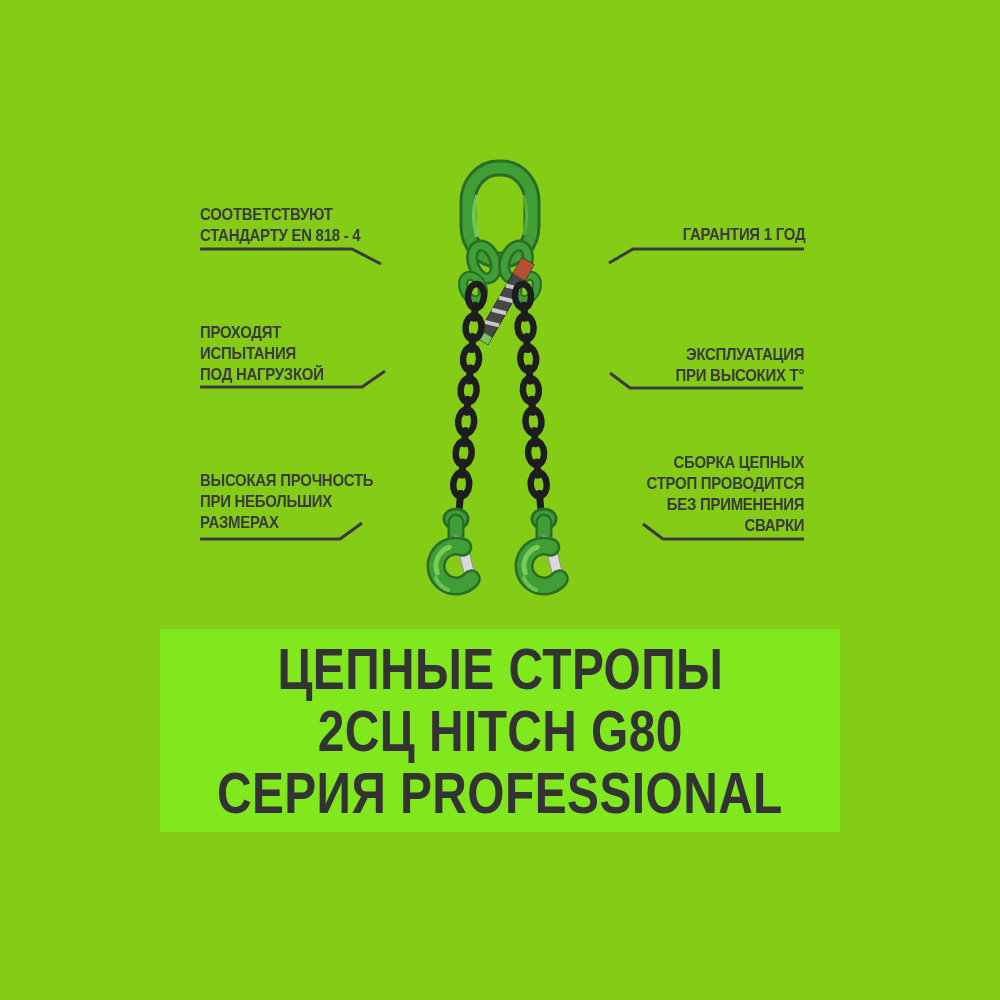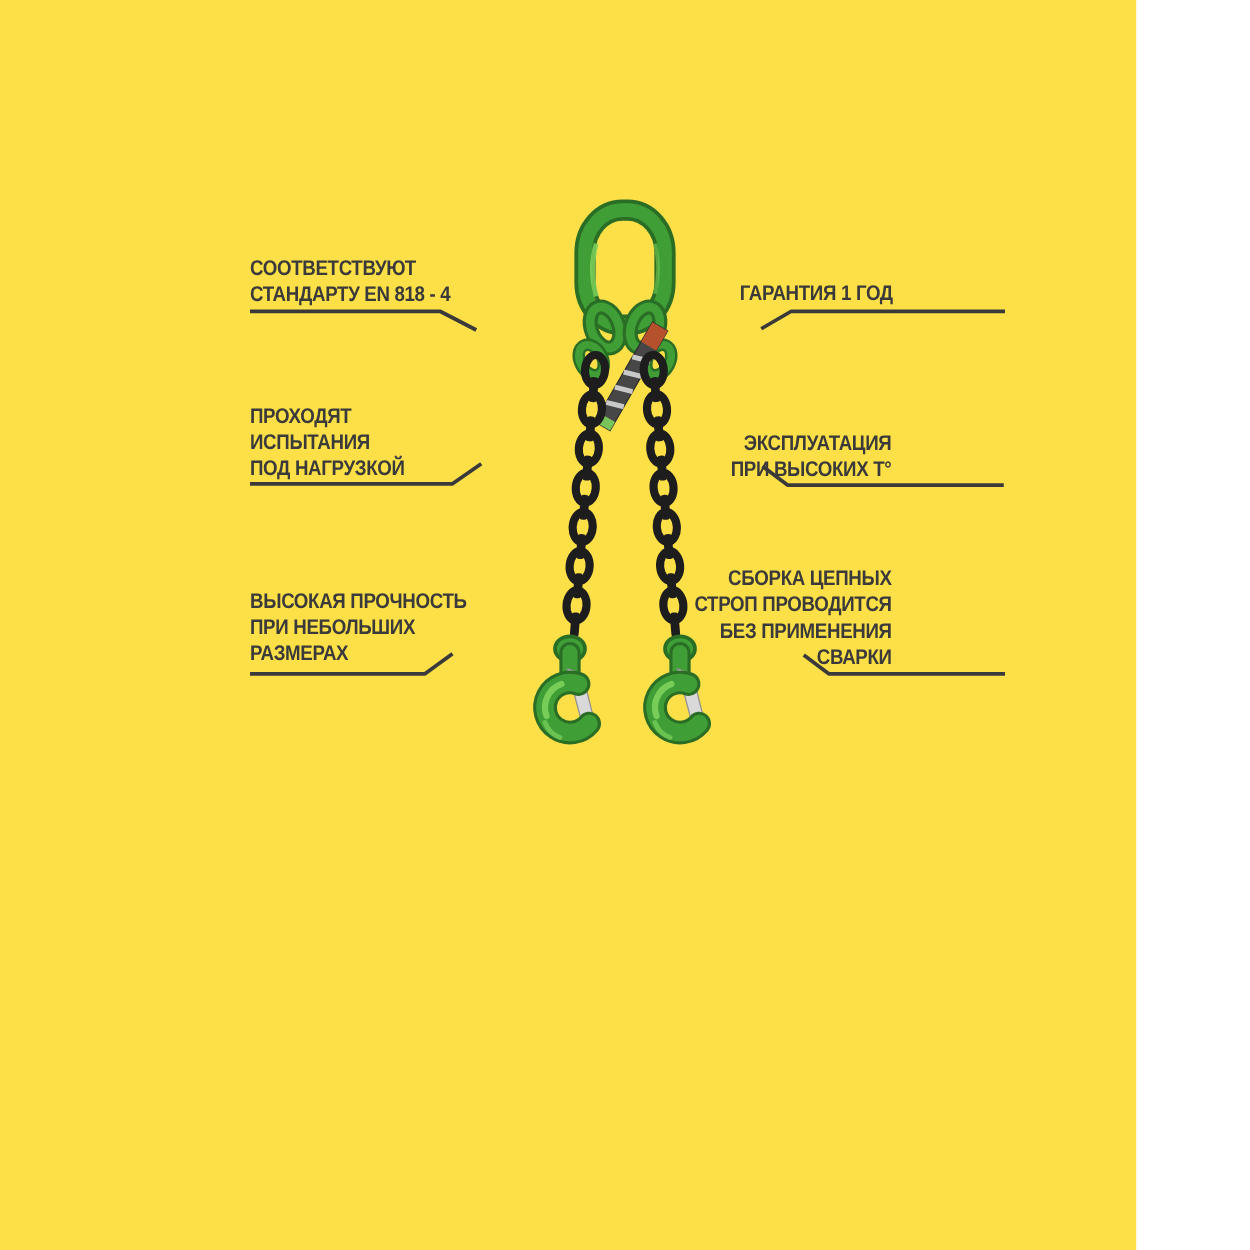--- a/index.html
+++ b/index.html
@@ -1,17 +1,17 @@
 <!DOCTYPE html>
 <html><head>
 <meta charset="utf-8">
 <style>
   html,body{margin:0;padding:0;background:#ffffff;}
   .stage{
-    position:relative;width:909px;height:1000px;background:#fde047;overflow:hidden;
+    position:relative;width:1000px;height:1000px;background:#84cc16;overflow:hidden;
     font-family:"Liberation Sans", sans-serif;
   }
   .art{position:absolute;left:0;top:0;width:1000px;height:1000px;}
   .co{
     position:absolute;
     font-size:17px;line-height:21px;font-weight:700;
     color:#3a3a3a;letter-spacing:-0.3px;white-space:nowrap;
     transform:scaleX(.88);
   }
   .co.left{text-align:left;transform-origin:0 0;}
@@ -160,14 +160,19 @@
     <div>ЭКСПЛУАТАЦИЯ</div>
     <div>ПРИ ВЫСОКИХ Т°</div>
   </div>
   <div class="co right" style="right:196px;top:452px">
     <div>СБОРКА ЦЕПНЫХ</div>
     <div>СТРОП ПРОВОДИТСЯ</div>
     <div>БЕЗ ПРИМЕНЕНИЯ</div>
     <div>СВАРКИ</div>
   </div>
 
+  <div class="banner">
+    <div class="banner-line">ЦЕПНЫЕ СТРОПЫ</div>
+    <div class="banner-line">2СЦ HITCH G80</div>
+    <div class="banner-line">СЕРИЯ PROFESSIONAL</div>
+  </div>
 
 </div>
 
 </body></html>

